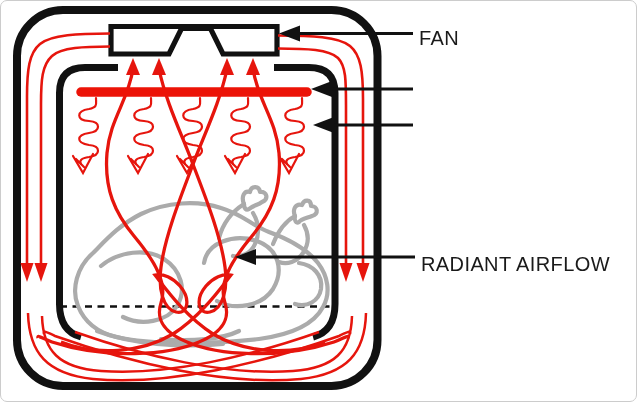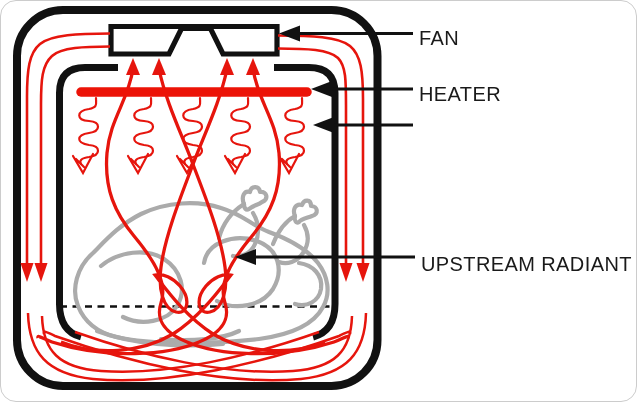--- a/index.html
+++ b/index.html
@@ -1,21 +1,21 @@
 <!DOCTYPE html>
 <html style="--airflow_red: #e6150d; --heater_red: #ec1307; --outline_black: #111111; --food_gray: #ababab; --text_dark: #1a1a1a; --background: #ffffff;"><head>
 <meta charset="utf-8">
 <style>
   html,body{margin:0;padding:0;background:#ffffff;}
   .canvas{
     position:relative;
     width:637px;height:402px;
     background:#ffffff;
     border:1px solid #cccccc;
-    border-radius:16px;
+    border-radius:7px;
     box-sizing:border-box;
     overflow:hidden;
     font-family:"Liberation Sans", sans-serif;
   }
   svg.art{position:absolute;left:0;top:0;}
   .lbl{
     position:absolute;
     font-size:20px;
     font-weight:400;
     letter-spacing:0.4px;
@@ -143,17 +143,16 @@
       <line class="blackline" x1="330" y1="124" x2="412" y2="124"></line>
       <polygon class="blackhead" points="312,124 333,116 333,132"></polygon>
 
       <line class="blackline" x1="252" y1="256" x2="414" y2="256"></line>
       <polygon class="blackhead" points="234,256 255,248 255,264"></polygon>
     </g>
   </svg>
 
   <div class="lbl" style="left:418px;top:24px;">FAN</div>
 
-  <div class="lbl" style="left:418px;top:80px;">HEATER</div>
 
 
-  <div class="lbl" style="left:420px;top:250px;">UPSTREAM RADIANT</div>
+  <div class="lbl" style="left:420px;top:250px;">RADIANT AIRFLOW</div>
 </div>
 
 </body></html>

